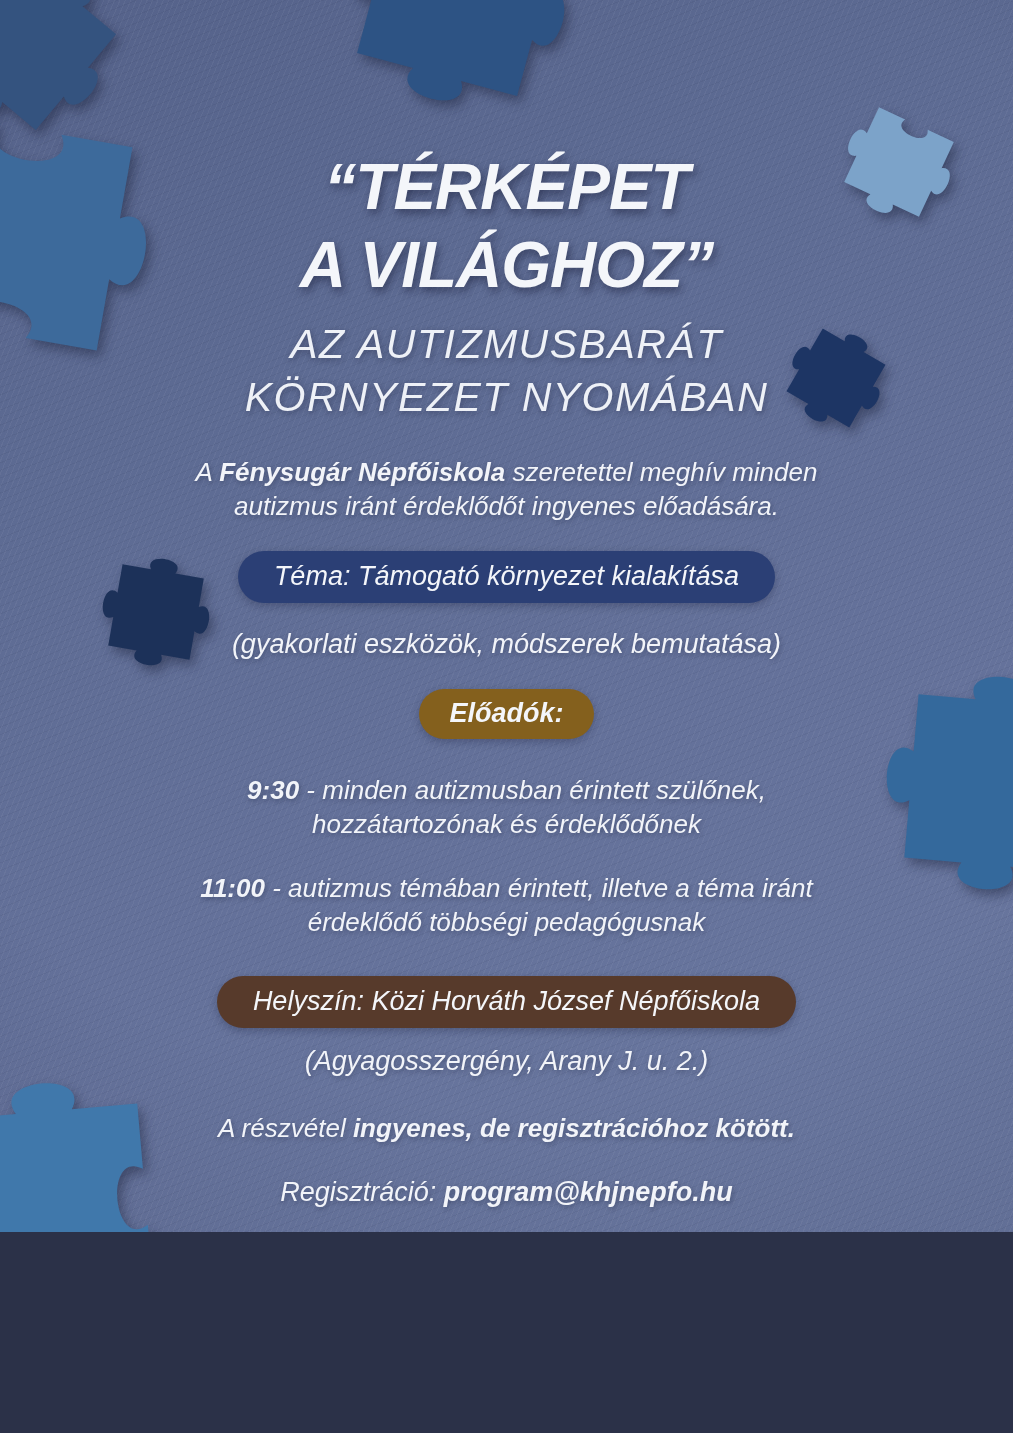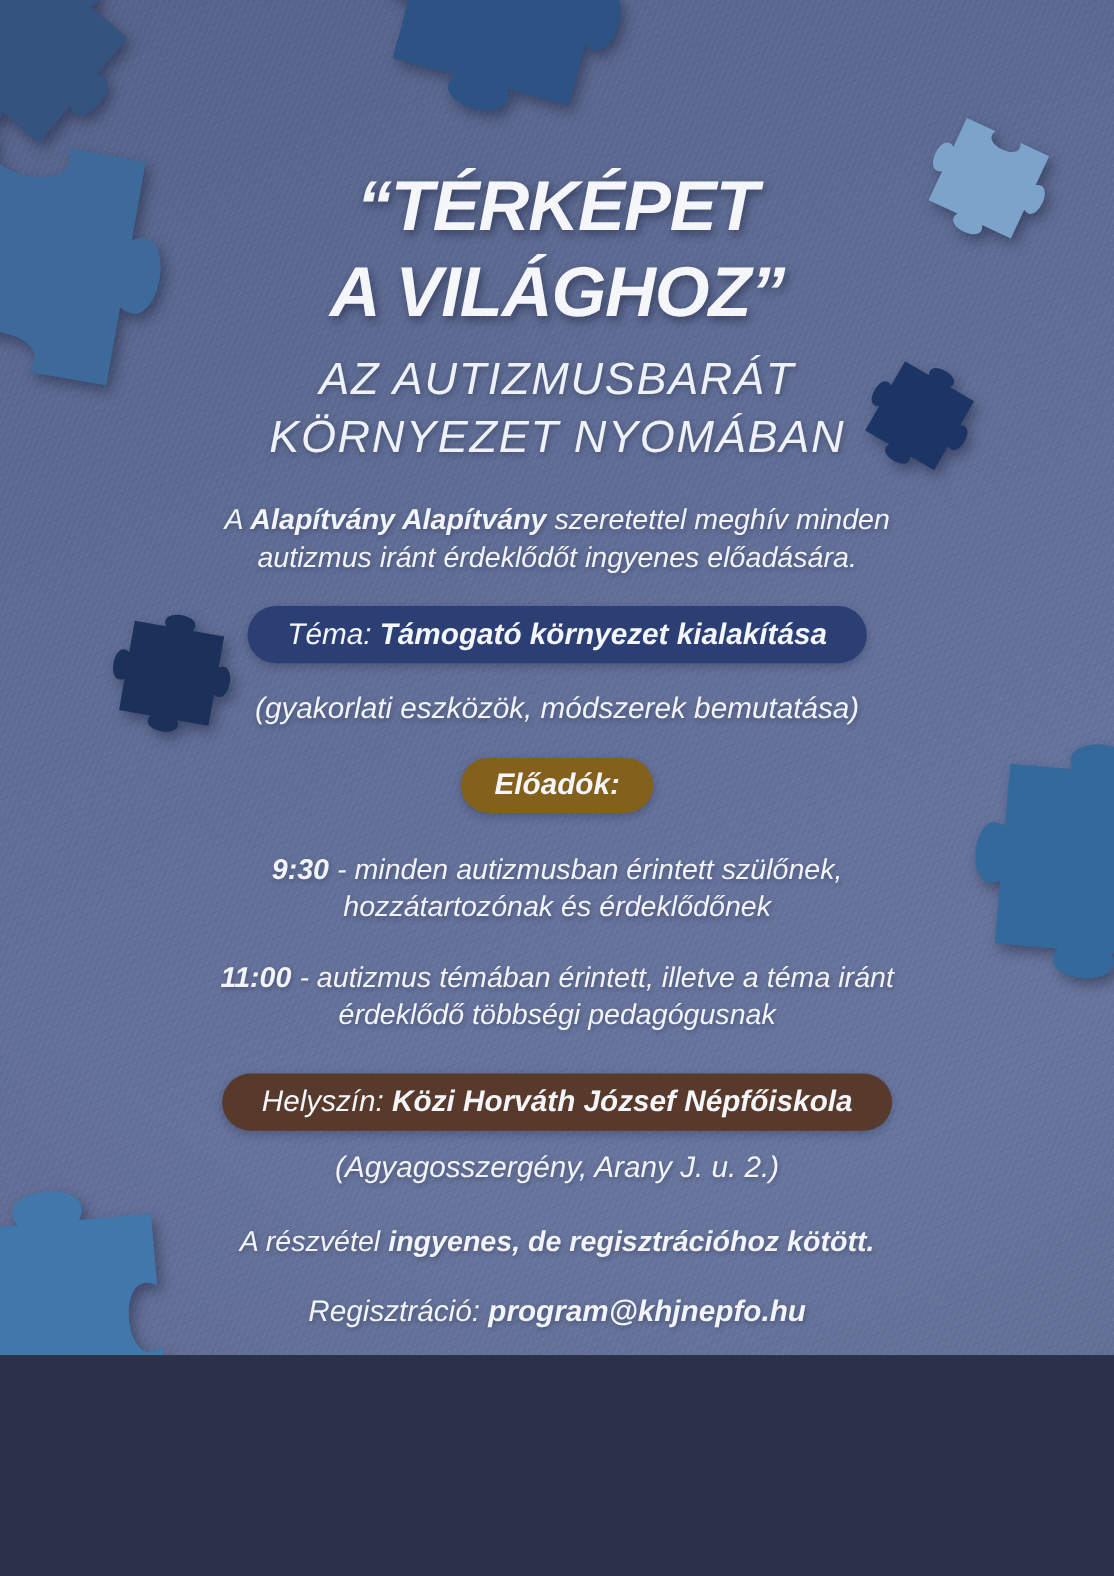--- a/index.html
+++ b/index.html
@@ -42,21 +42,21 @@
   }
   .para{font-size:26px;line-height:1.32;color:#f2f4f9;text-shadow:1px 2px 5px rgba(8,12,35,.3);}
   .intro{margin-top:30px;max-width:650px;}
   b,.bold{font-weight:700;}
   .pill{
     display:inline-block;border-radius:46px;
     padding:9px 36px;margin:0 auto;
     font-size:27px;line-height:1.25;
     box-shadow:0 3px 9px rgba(8,12,35,.25);
   }
-  .pill .val{font-weight:700;}
+  .pill .val{font-weight:400;}
   .pill-tema{margin-top:28px;}
   .note{margin-top:24px;font-size:27px;}
   .pill-eloadok{margin-top:26px;font-weight:700;padding:8px 30px;}
   .speakers{margin-top:16px;max-width:690px;}
   .pill-idopont{margin-top:30px;}
   .sched1{margin-top:34px;max-width:580px;}
   .sched2{margin-top:30px;max-width:660px;}
   .pill-helyszin{margin-top:36px;}
   .address{margin-top:16px;font-size:27px;}
   .fee{margin-top:32px;}
@@ -134,21 +134,21 @@
     <div class="title">
       <div>“TÉRKÉPET</div>
       <div>A VILÁGHOZ”</div>
     </div>
 
     <div class="subtitle">
       <div>AZ AUTIZMUSBARÁT</div>
       <div>KÖRNYEZET NYOMÁBAN</div>
     </div>
 
-    <div class="para intro"><span>A </span><span class="bold">Alapítvány Alapítvány</span><span> szeretettel meghív minden autizmus iránt érdeklődőt ingyenes előadására.</span></div>
+    <div class="para intro"><span>A </span><span class="bold">Fénysugár Népfőiskola</span><span> szeretettel meghív minden autizmus iránt érdeklődőt ingyenes előadására.</span></div>
 
     <div class="pill pill-tema" style="background-color: rgb(43, 63, 117);"><span>Téma: </span><span class="val">Támogató környezet kialakítása</span></div>
 
     <div class="para note">(gyakorlati eszközök, módszerek bemutatása)</div>
 
     <div class="pill pill-eloadok" style="background-color: rgb(132, 96, 29);"><span>Előadók:</span></div>
 
 
 
     <div class="para sched1"><span class="bold">9:30</span><span> - minden autizmusban érintett szülőnek, hozzátartozónak és érdeklődőnek</span></div>

